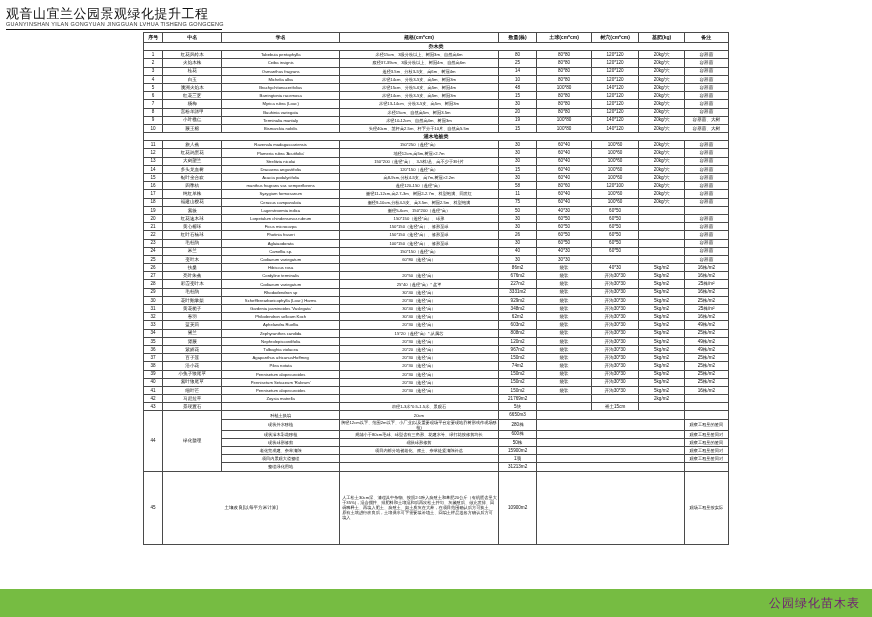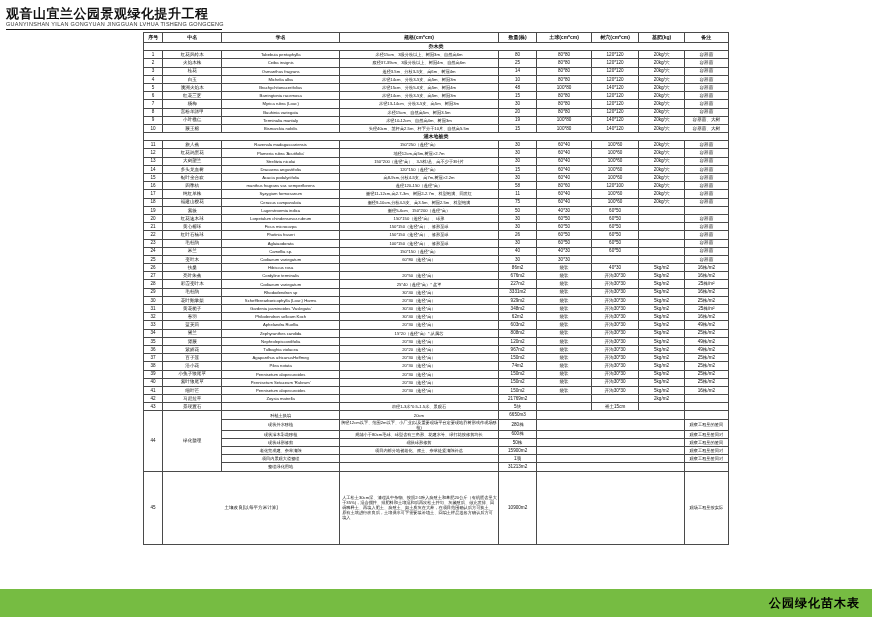--- a/index.html
+++ b/index.html
@@ -3,40 +3,40 @@
 <meta charset="utf-8">
 <style>
   html,body{margin:0;padding:0;}
   body{
     width:872px;height:617px;background:#ffffff;
     font-family:"Liberation Sans","DejaVu Sans",sans-serif;
     color:#111;overflow:hidden;position:relative;
   }
   .page{width:872px;height:617px;position:relative;box-sizing:border-box;}
   .hdr{padding:6px 0 0 6px;}
-  .hdr .cn{font-size:13px;font-weight:bold;letter-spacing:.5px;color:#111;line-height:15px;}
+  .hdr .cn{font-size:13px;font-weight:normal;letter-spacing:.5px;color:#111;line-height:15px;}
   .hdr .en{font-size:5.5px;color:#333;letter-spacing:.3px;line-height:7px;}
   .hdr .rule{border-bottom:1px solid #111;width:216px;margin-top:1px;}
 
   .tblwrap{position:absolute;left:143px;top:32px;width:586px;}
   table{border-collapse:collapse;width:586px;table-layout:fixed;}
   td,th{border:0.5px solid #4a4a4a;font-size:4.6px;line-height:5.6px;
         padding:0 1px;text-align:center;vertical-align:middle;color:#111;
         word-break:break-all;overflow:hidden;}
   thead th{font-size:5px;font-weight:bold;height:9px;background:#fff;}
   tbody td{height:7.2px;}
   .cat td{font-weight:bold;font-size:5px;text-align:center;}
   .lft{text-align:left;padding-left:2px;}
   .small{font-size:4.2px;line-height:5px;}
 
   col.c0{width:17px}col.c1{width:52px}col.c2{width:104px}col.c3{width:140px}
   col.c4{width:34px}col.c5{width:48px}col.c6{width:42px}col.c7{width:40px}col.c8{width:39px}
 
   .footer{position:absolute;left:0;bottom:0;width:872px;height:28px;background:#76bc42;}
-  .footer .lbl{position:absolute;right:12px;top:6px;color:#000000;font-size:12px;font-weight:bold;letter-spacing:1px;}
+  .footer .lbl{position:absolute;right:12px;top:6px;color:#701a75;font-size:12px;font-weight:normal;letter-spacing:1px;}
 </style>
 </head>
 <body>
 
 <div class="page">
 
   <div class="hdr">
     <div class="cn">观音山宜兰公园景观绿化提升工程</div>
     <div class="en">GUANYINSHAN  YILAN GONGYUAN JINGGUAN LVHUA TISHENG GONGCENG</div>
     <div class="rule"></div>

